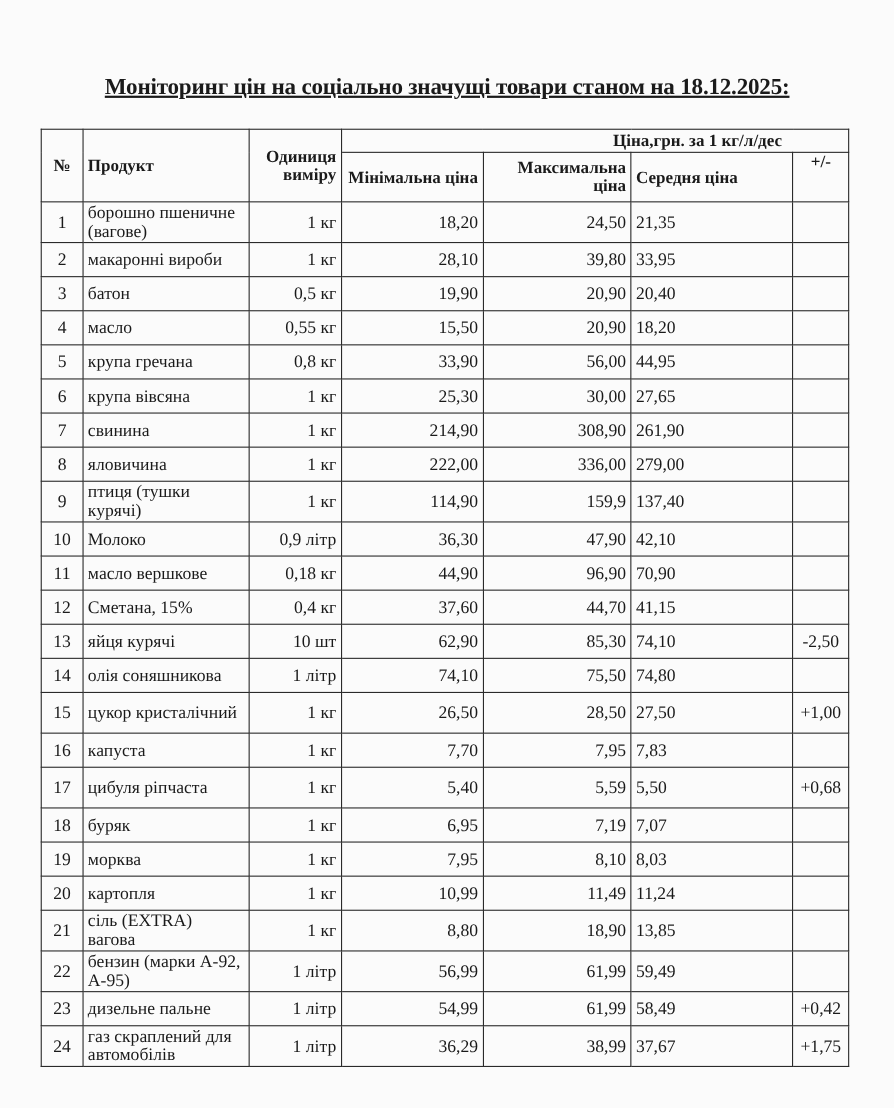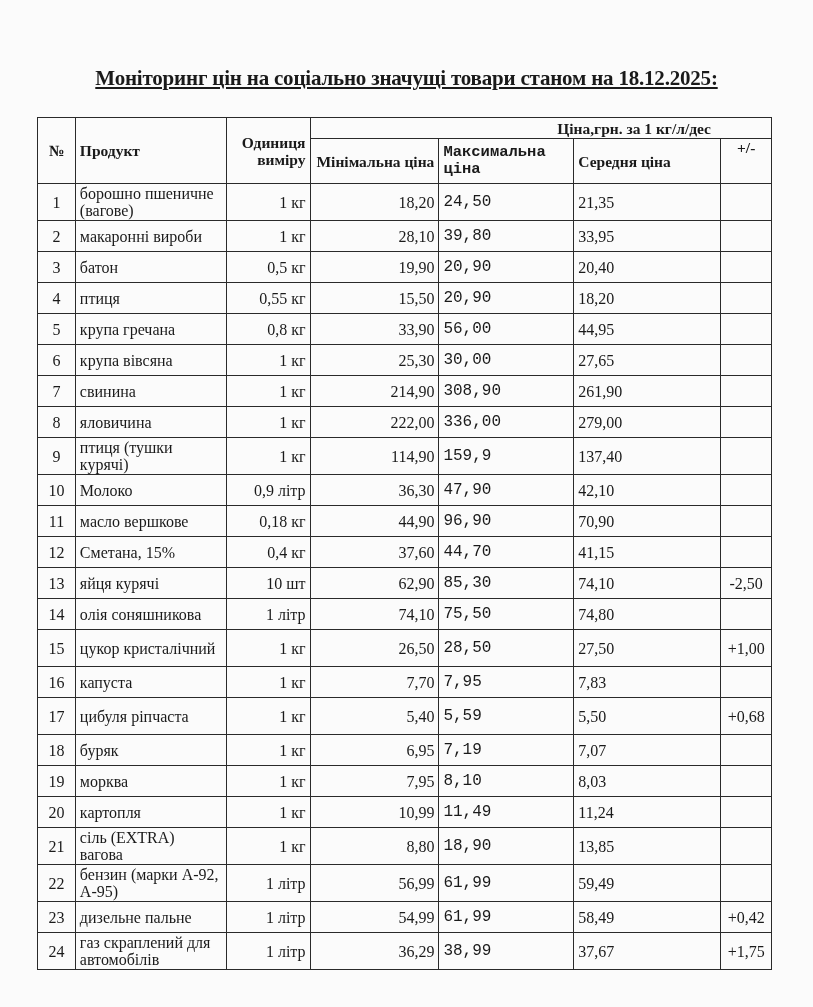--- a/index.html
+++ b/index.html
@@ -27,21 +27,21 @@
   table.prices td, table.prices th {
     border: 1.5px solid #2a2a2a;
     padding: 0 4px;
     line-height: 17px;
   }
   table.prices th { font-weight: bold; font-size: 15.5px; }
   .c-num { width: 30px; text-align: center; }
   .c-prod { width: 146px; text-align: left; }
   .c-unit { width: 76px; text-align: right; }
   .c-min { width: 123px; text-align: right; }
-  .c-max { width: 128px; text-align: left; font-family: Liberation Mono, monospace; }
+  .c-max { width: 128px; text-align: right; }
   .c-avg { width: 145px; text-align: left; }
   .c-diff { width: 42px; text-align: center; }
   tr.hdr-top th { height: 20px; }
   tr.hdr-bot th { height: 44px; vertical-align: middle; }
   th.th-diff { vertical-align: top !important; padding-top: 6px; }
   tr.row td { height: 30px; vertical-align: middle; }
   tr.row.tall td { height: 36px; }
 </style>
 </head>
 <body>
@@ -86,21 +86,21 @@
     <td class="c-num">3</td>
     <td class="c-prod">батон</td>
     <td class="c-unit">0,5 кг</td>
     <td class="c-min">19,90</td>
     <td class="c-max">20,90</td>
     <td class="c-avg">20,40</td>
     <td class="c-diff"></td>
   </tr>
       <tr class="row">
     <td class="c-num">4</td>
-    <td class="c-prod">птиця</td>
+    <td class="c-prod">масло</td>
     <td class="c-unit">0,55 кг</td>
     <td class="c-min">15,50</td>
     <td class="c-max">20,90</td>
     <td class="c-avg">18,20</td>
     <td class="c-diff"></td>
   </tr>
       <tr class="row">
     <td class="c-num">5</td>
     <td class="c-prod">крупа гречана</td>
     <td class="c-unit">0,8 кг</td>

